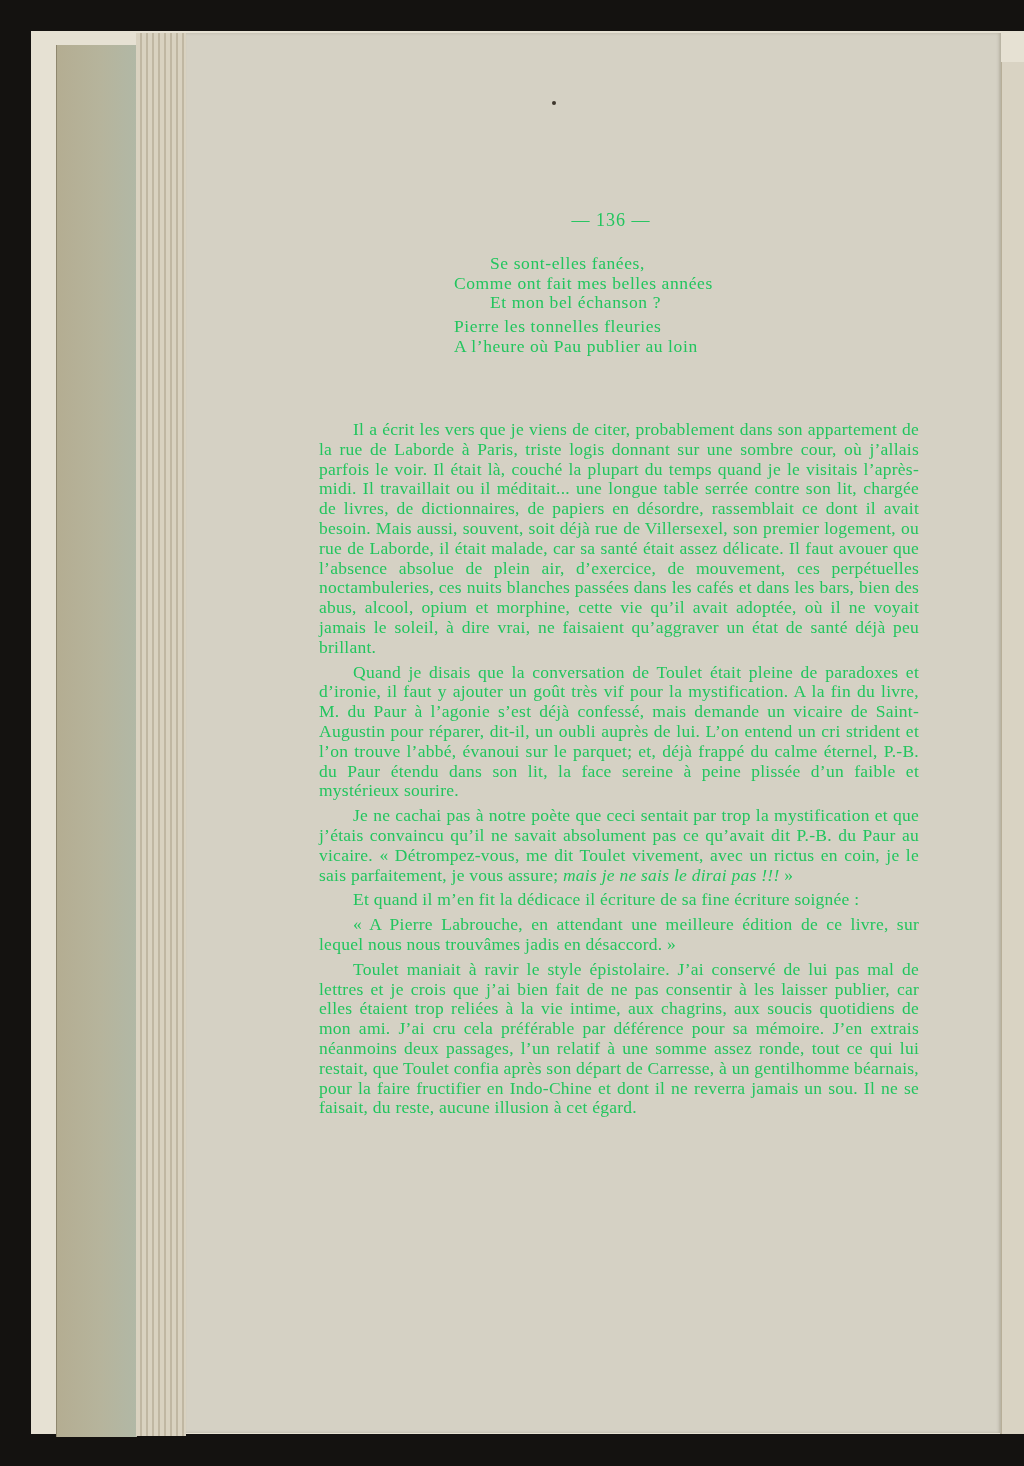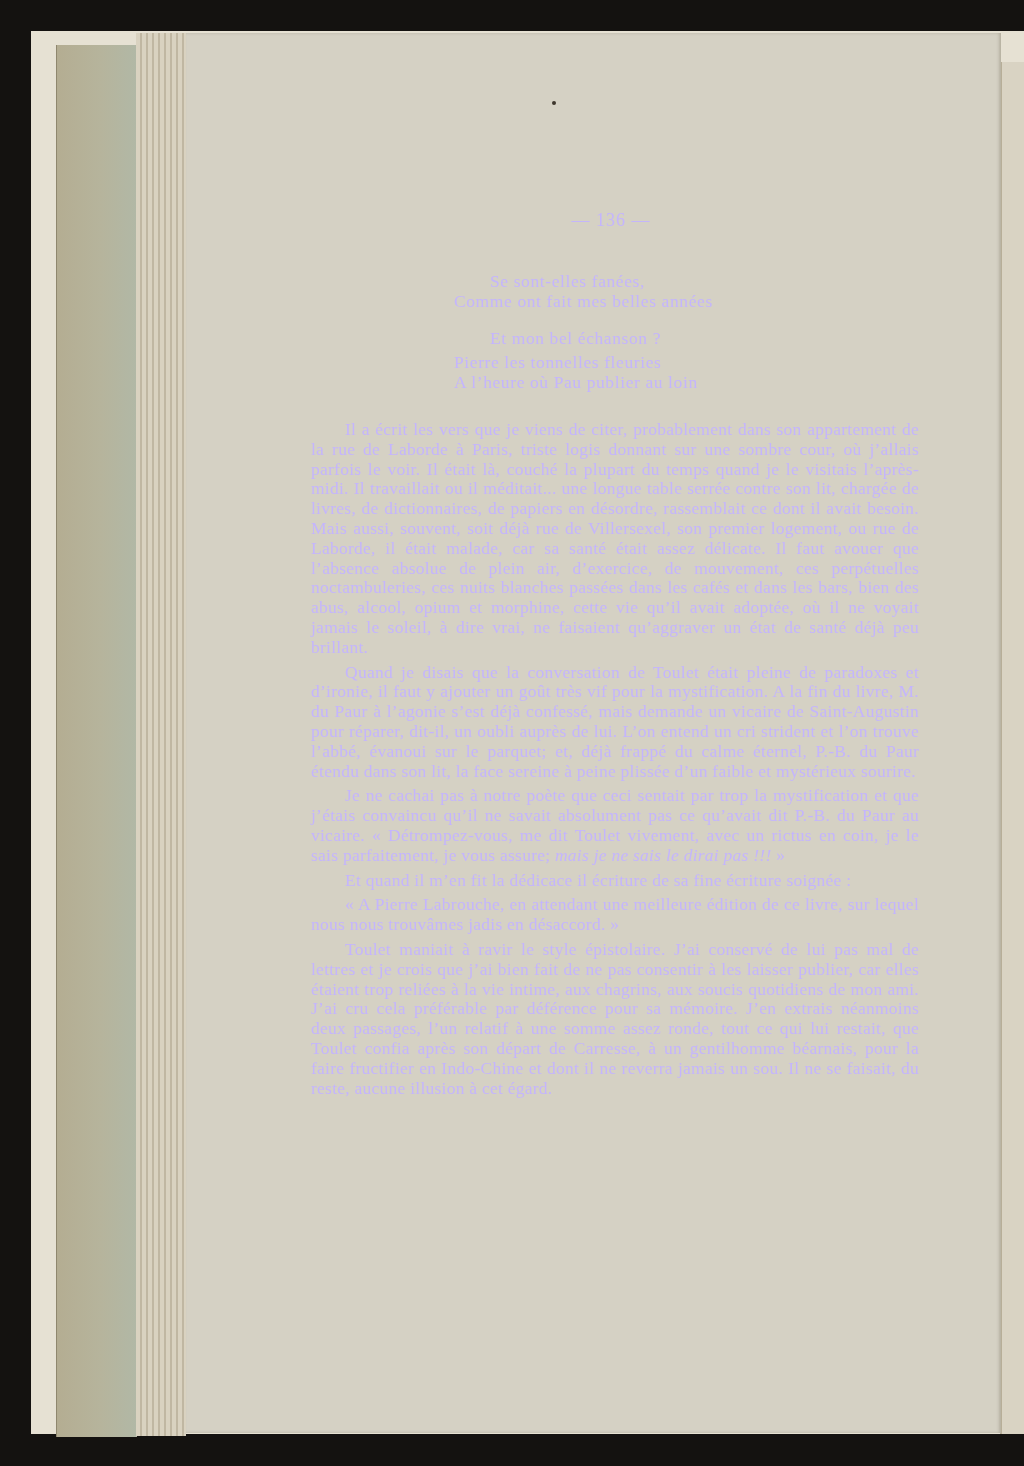--- a/index.html
+++ b/index.html
@@ -24,38 +24,38 @@
     .right-strip {
       position: absolute; left: 1000px; top: 62px; width: 24px; height: 1372px;
       background: #d9d3c3;
       border-left: 2px solid #b7ae98;
     }
     .page {
       position: absolute; left: 186px; top: 33px; width: 815px; height: 1400px;
       background: #d5d1c4;
       box-shadow: inset -2px 0 3px rgba(90,80,60,0.25);
     }
-    .ink { color: #c4b5fd; }
+    .ink { color: #22c55e; }
     .page-number {
       position: absolute; left: 566px; top: 210px; width: 90px;
       text-align: center; font-size: 18px; letter-spacing: 1px;
     }
     .poem {
       position: absolute; left: 454px; top: 254px; width: 360px;
       font-size: 17.5px; line-height: 19.7px; letter-spacing: 0.6px;
     }
     .stanza { margin: 0 0 4px 0; }
     .verse { white-space: nowrap; }
-    .verse.indent { padding-left: 36px; margin-top: 18px; }
+    .verse.indent { padding-left: 36px; }
     .prose {
       position: absolute; left: 307px; top: 420px; width: 612px;
       font-size: 17.5px; line-height: 19.8px; letter-spacing: 0.25px;
       text-align: justify;
     }
-    .prose p { margin: 0 0 5px 4px; text-indent: 34px; }
+    .prose p { margin: 0 0 5px 12px; text-indent: 34px; }
     .prose em { font-style: italic; }
     .speck { position: absolute; width: 4px; height: 4px; background: #3d362c; border-radius: 50%; }
   </style>
 </head>
 <body>
 
 <div class="cover"></div>
 <div class="endpaper"></div>
 <div class="page-stack"></div>
 <div class="right-strip"></div>

